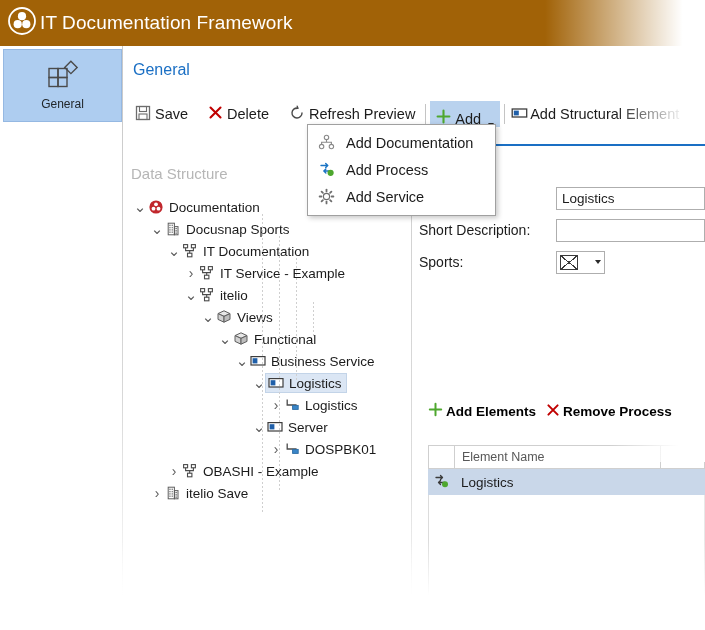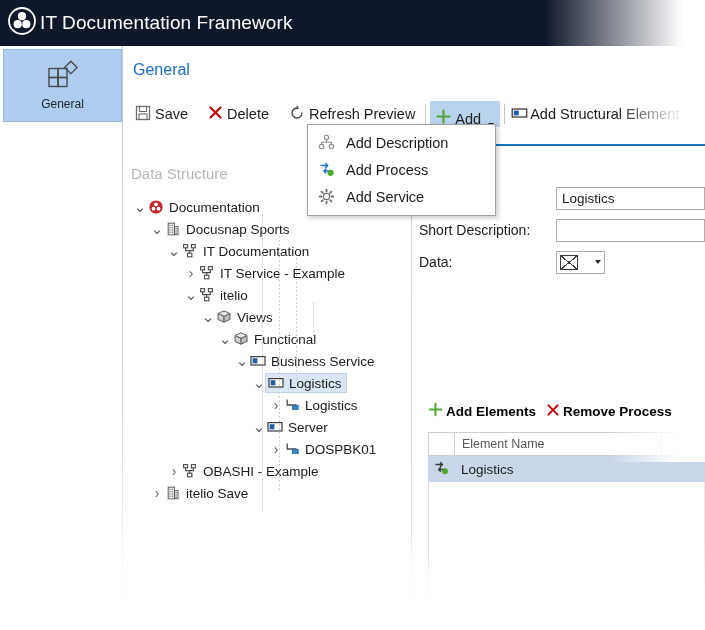--- a/index.html
+++ b/index.html
@@ -12,21 +12,21 @@
   #app {
     position: relative;
     width: 705px; height: 630px;
     background: #ffffff;
   }
 
   
   .titlebar {
     position: absolute; left: 0; top: 0;
     width: 705px; height: 46px;
-    background: #0f172a;
+    background: #a16207;
     display: flex; align-items: center;
     overflow: hidden;
   }
   .titlebar-fade {
     position: absolute; right: 0; top: 0;
     width: 160px; height: 46px;
     background: linear-gradient(to right, rgba(21,116,196,0) 0%, rgba(255,255,255,1) 86%);
     pointer-events: none;
   }
   .app-logo { margin-left: 7px; display: block; }
@@ -260,20 +260,21 @@
   .elem-btn .lbl { margin-left: 3px; }
   .grid {
     position: absolute; left: 9px; top: 288px;
     width: 277px;
   }
   .grid-head {
     display: flex; height: 24px;
     border: 1px solid #cfcfcf;
     background: #ffffff;
     box-sizing: border-box;
+    margin-top: 13px;
   }
   .gh-cell {
     display: flex; align-items: center;
     font-size: 12.5px; color: #585858;
     padding: 0 7px;
     border-right: 1px solid #cfcfcf;
     box-sizing: border-box;
   }
   .gh-cell.sel-col { width: 26px; padding: 0; }
   .gh-cell.name-col { width: 207px; }
@@ -641,21 +642,21 @@
         </div>
 
         <div class="frow">
           <div class="flabel">Short Description:</div>
           <div class="finput">
             <span></span>
           </div>
         </div>
 
         <div class="frow">
-          <div class="flabel">Data:</div>
+          <div class="flabel">Sports:</div>
           <div class="color-ctl">
             <span class="color-swatch"></span>
             <span class="caret-sm" style="margin-left:0;"></span>
           </div>
         </div>
 
       </div>
 
       <div class="elem-toolbar">
         <div class="elem-btn">
@@ -705,21 +706,21 @@
   <div class="dropdown">
     <div class="menu-item">
       <span class="mi-ico">
         <svg width="17" height="17" viewBox="0 0 17 17">
           <circle cx="8.5" cy="3.4" r="2.2" fill="none" stroke="#8a8a8a" stroke-width="1.1"></circle>
           <circle cx="3.6" cy="12.6" r="2.2" fill="none" stroke="#8a8a8a" stroke-width="1.1"></circle>
           <circle cx="13.4" cy="12.6" r="2.2" fill="none" stroke="#8a8a8a" stroke-width="1.1"></circle>
           <path d="M8.5 5.7 v2.6 M3.6 10.4 v-2.1 h9.8 v2.1" fill="none" stroke="#8a8a8a" stroke-width="1.1"></path>
         </svg>
       </span>
-      <span class="mi-lbl">Add Description</span>
+      <span class="mi-lbl">Add Documentation</span>
     </div>
     <div class="menu-item">
       <span class="mi-ico">
         <svg width="17" height="17" viewBox="0 0 17 17">
           <path d="M3 4.5 h6.8 M9.8 4.5 l-2.1 -2.1 M9.8 4.5 l-2.1 2.1" stroke="#1b74c4" stroke-width="1.4" fill="none" stroke-linecap="round"></path>
           <path d="M12.6 10 h-6.8 M5.8 10 l2.1 -2.1 M5.8 10 l2.1 2.1" stroke="#1b74c4" stroke-width="1.4" fill="none" stroke-linecap="round"></path>
           <circle cx="12.6" cy="11.8" r="3.1" fill="#4ea72e"></circle>
         </svg>
       </span>
       <span class="mi-lbl">Add Process</span>

